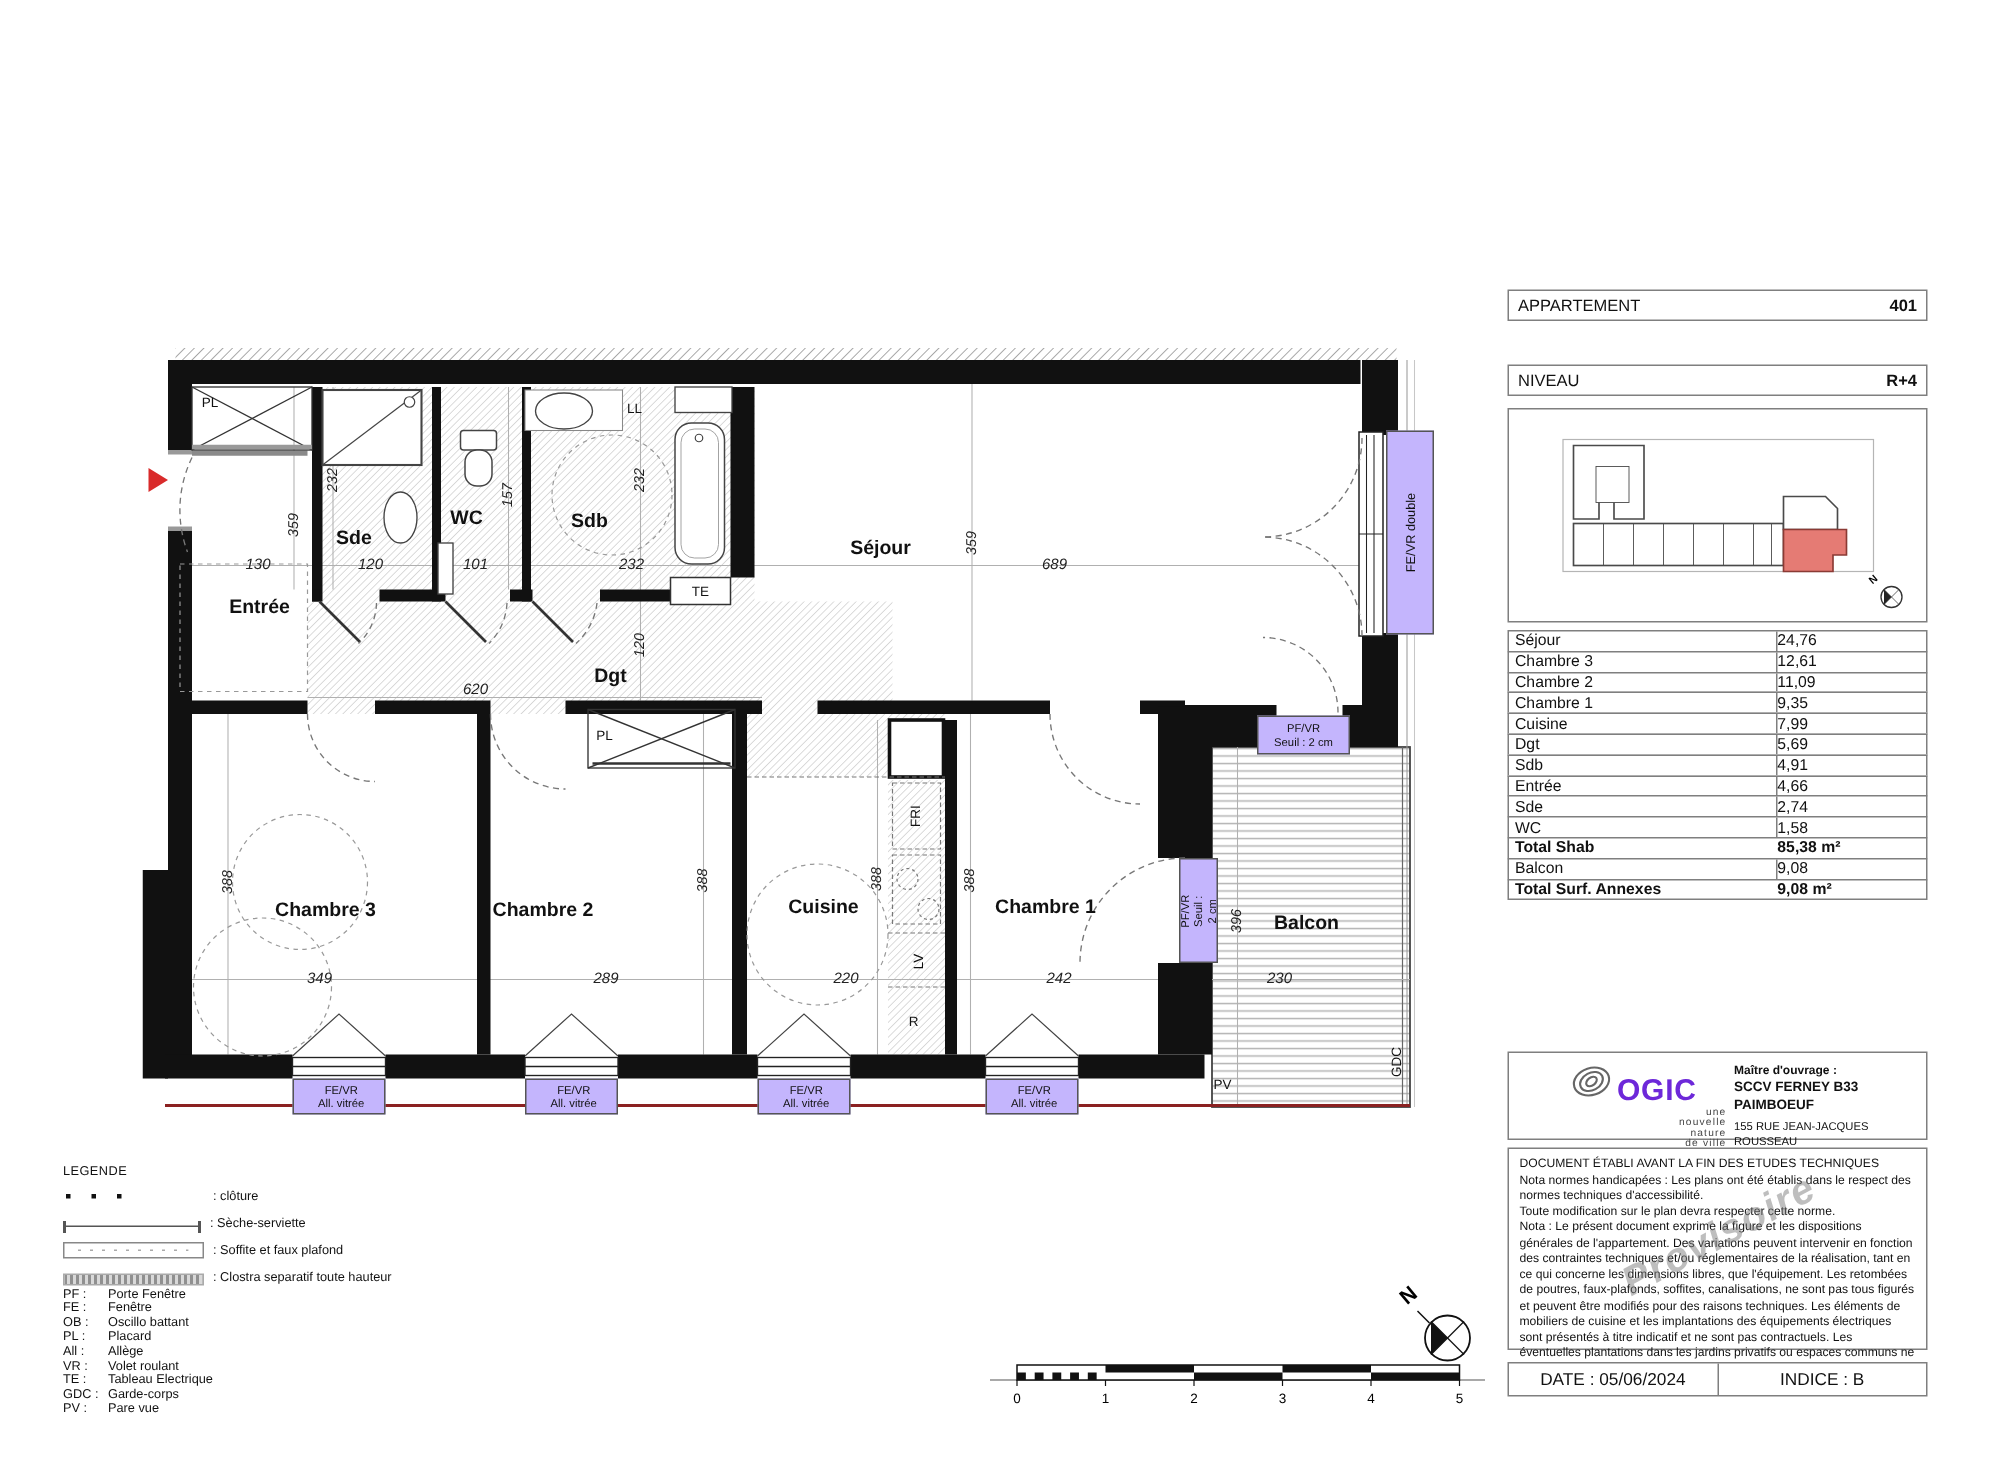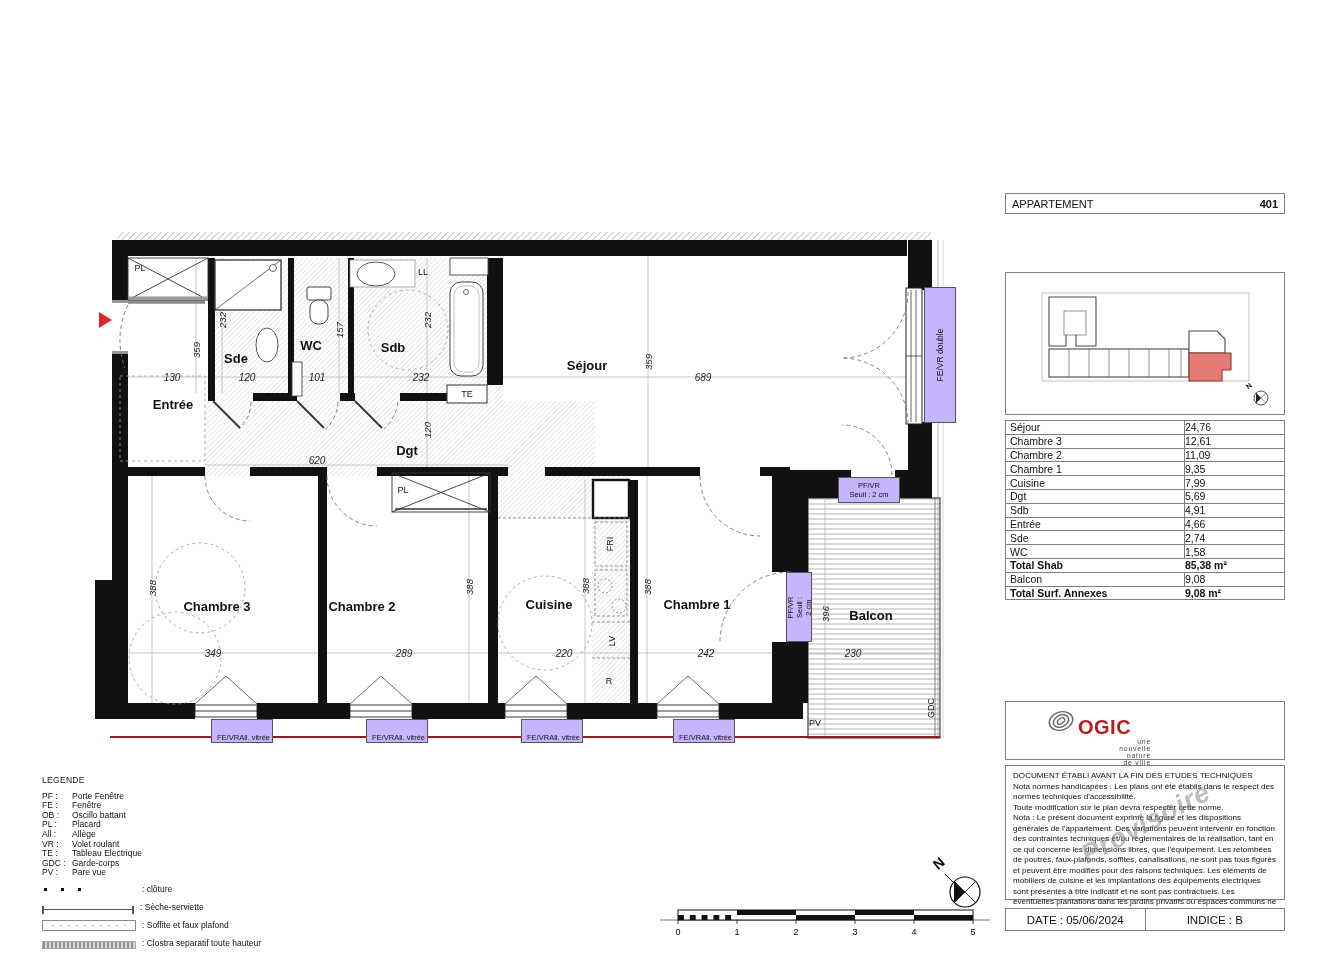--- a/index.html
+++ b/index.html
@@ -9,21 +9,21 @@
   .plan{position:absolute;left:95px;top:228px;width:860px;height:520px;}
   .plan svg{position:absolute;left:0;top:0;}
   .pl{position:absolute;transform:translate(-50%,-50%);white-space:nowrap;color:#111;}
   .pl.room{font-weight:bold;font-size:13px;}
   .pl.dim{font-style:italic;font-size:10px;color:#222;}
   .pl.dimv{font-style:italic;font-size:9.5px;color:#222;transform:translate(-50%,-50%) rotate(-90deg);}
   .pl.sm{font-size:9px;}
   .pl.smv{font-size:9px;transform:translate(-50%,-50%) rotate(-90deg);}
   .wbox,.pfbox,.fedbox{position:absolute;background:#c4b5fd;border:1px solid #555;box-sizing:border-box;
       display:flex;align-items:center;justify-content:center;overflow:hidden;}
-  .wbox{font-size:7.5px;line-height:1.25;flex-direction:row;align-items:flex-end;padding-left:3px;margin-left:16px;}
+  .wbox{font-size:7.5px;line-height:1.25;flex-direction:column;align-items:center;padding-left:3px;}
   .pfbox{font-size:7.5px;line-height:1.2;text-align:center;}
   .pfbox .in,.fedbox .in{white-space:pre-line;}
   .pfbox.vert .in{transform:rotate(-90deg);width:66px;text-align:center;}
   .fedbox .in{transform:rotate(-90deg);width:130px;text-align:center;font-size:8.5px;white-space:nowrap;}
   
   .legend{position:absolute;left:42px;top:776px;width:230px;font-size:8.5px;line-height:9.6px;}
   .legend .ltitle{font-size:8.5px;margin-bottom:6px;letter-spacing:.3px;}
   .lrow{display:flex;}
   .lrow .labbr{width:30px;}
   .symrow{display:flex;align-items:center;margin-top:6px;height:12px;}
@@ -49,21 +49,21 @@
   .areas{top:420px;}
   .arow{position:relative;height:14.8px;border:1px solid #7f7f7f;margin-top:-1px;display:flex;align-items:center;
         font-size:10.5px;box-sizing:border-box;background:#fff;}
   .arow:first-child{margin-top:0;}
   .arow .alabel{padding-left:4px;}
   .arow .aval{position:absolute;left:64%;border-left:1px solid #7f7f7f;height:100%;display:flex;align-items:center;padding-left:0;box-sizing:border-box;width:36%;}
   .arow.bold{font-weight:bold;}
   .arow.bold .aval{border-left-color:transparent;}
   .ogic{top:701px;height:59px;}
   .ogic-logo{position:absolute;left:40px;top:6px;width:105px;}
-  .ogic-word{position:absolute;left:32px;top:8px;font-size:20px;font-weight:bold;letter-spacing:.5px;color:#b91c1c;}
+  .ogic-word{position:absolute;left:32px;top:8px;font-size:20px;font-weight:bold;letter-spacing:.5px;color:#6d28d9;}
   .ogic-tag{position:absolute;left:0px;top:30px;width:105px;text-align:right;font-size:6.8px;line-height:7px;
             letter-spacing:.8px;color:#444;}
   .owner{position:absolute;left:150px;top:7px;font-size:7.5px;line-height:1.3;}
   .owner .b{font-weight:bold;font-size:8px;}
   .owner .nm{font-weight:bold;font-size:9px;margin-bottom:3px;}
   .notes{top:765px;height:135px;padding:5px 7px;font-size:8.1px;line-height:1.3;}
   .notes p{margin:0;}
   .wm{position:absolute;left:30px;top:40px;width:220px;text-align:center;transform:rotate(-28deg);
       font-size:27px;font-style:italic;font-weight:bold;color:rgba(125,125,125,.5);letter-spacing:1px;pointer-events:none;}
   .datebar{top:908px;height:23px;display:flex;}
@@ -385,58 +385,20 @@
     <circle cx="40" cy="40" r="15" fill="#fff" stroke="#111" stroke-width="1.2"></circle>
     <line x1="29" y1="29" x2="51" y2="51" stroke="#111" stroke-width="0.8"></line>
     <line x1="51" y1="29" x2="29" y2="51" stroke="#111" stroke-width="0.8"></line>
     <polygon points="40,40 29,29 29,51" fill="#111"></polygon>
     <text x="10" y="18" font-size="14" font-weight="bold" transform="rotate(-40 12 14)">N</text>
     <line x1="20" y1="22" x2="28" y2="30" stroke="#111" stroke-width="1"></line>
   </svg>
 
   <div class="legend">
     <div class="ltitle">LEGENDE</div>
-    <div id="legend-abbr">
-        <div class="lrow">
-          <span class="labbr">PF :</span>
-          <span class="llab">Porte Fenêtre</span>
-        </div>
-        <div class="lrow">
-          <span class="labbr">FE :</span>
-          <span class="llab">Fenêtre</span>
-        </div>
-        <div class="lrow">
-          <span class="labbr">OB :</span>
-          <span class="llab">Oscillo battant</span>
-        </div>
-        <div class="lrow">
-          <span class="labbr">PL :</span>
-          <span class="llab">Placard</span>
-        </div>
-        <div class="lrow">
-          <span class="labbr">All :</span>
-          <span class="llab">Allège</span>
-        </div>
-        <div class="lrow">
-          <span class="labbr">VR :</span>
-          <span class="llab">Volet roulant</span>
-        </div>
-        <div class="lrow">
-          <span class="labbr">TE :</span>
-          <span class="llab">Tableau Electrique</span>
-        </div>
-        <div class="lrow">
-          <span class="labbr">GDC :</span>
-          <span class="llab">Garde-corps</span>
-        </div>
-        <div class="lrow">
-          <span class="labbr">PV :</span>
-          <span class="llab">Pare vue</span>
-        </div>
-      </div>
     <div id="legend-sym">
         <div class="symrow">
           <span class="sym cloture">
             <i></i>
             <i></i>
             <i></i>
           </span>
           <span>: clôture</span>
         </div>
         <div class="symrow">
@@ -445,26 +407,68 @@
         </div>
         <div class="symrow">
           <span class="sym soffite"></span>
           <span>: Soffite et faux plafond</span>
         </div>
         <div class="symrow">
           <span class="sym clostra"></span>
           <span>: Clostra separatif toute hauteur</span>
         </div>
       </div>
+    <div id="legend-abbr">
+        <div class="lrow">
+          <span class="labbr">PF :</span>
+          <span class="llab">Porte Fenêtre</span>
+        </div>
+        <div class="lrow">
+          <span class="labbr">FE :</span>
+          <span class="llab">Fenêtre</span>
+        </div>
+        <div class="lrow">
+          <span class="labbr">OB :</span>
+          <span class="llab">Oscillo battant</span>
+        </div>
+        <div class="lrow">
+          <span class="labbr">PL :</span>
+          <span class="llab">Placard</span>
+        </div>
+        <div class="lrow">
+          <span class="labbr">All :</span>
+          <span class="llab">Allège</span>
+        </div>
+        <div class="lrow">
+          <span class="labbr">VR :</span>
+          <span class="llab">Volet roulant</span>
+        </div>
+        <div class="lrow">
+          <span class="labbr">TE :</span>
+          <span class="llab">Tableau Electrique</span>
+        </div>
+        <div class="lrow">
+          <span class="labbr">GDC :</span>
+          <span class="llab">Garde-corps</span>
+        </div>
+        <div class="lrow">
+          <span class="labbr">PV :</span>
+          <span class="llab">Pare vue</span>
+        </div>
+      </div>
   </div>
 
   <aside class="panel">
     <div class="pbox irow" style="top:193px">
       <span>APPARTEMENT</span>
       <span class="ival">401</span>
+    </div>
+    <div class="pbox irow" style="top:243px">
+      <span>NIVEAU</span>
+      <span class="ival">R+4</span>
     </div>
 
     <div class="pbox keyplan">
       <svg width="278" height="141" viewBox="0 0 278 141">
         <rect x="36" y="20" width="207" height="88" fill="none" stroke="#b5b5b5" stroke-width="0.8"></rect>
         <g fill="#fff" stroke="#4a4a4a" stroke-width="1.1">
           <path d="M43 24 h47 v49 h-20 v-14 h-10 v14 h-17 z"></path>
           <rect x="58" y="38" width="22" height="24" stroke-width="0.6"></rect>
           <rect x="43" y="76" width="140" height="28"></rect>
           <path d="M183 58 h28 l8 8 v14 h-36 z"></path>
@@ -552,20 +556,26 @@
           </g>
         </svg>
         <span class="ogic-word">OGIC</span>
         <div class="ogic-tag" id="ogic-tagline">
             <div>une</div>
             <div>nouvelle</div>
             <div>nature</div>
             <div>de ville</div>
           </div>
       </div>
+      <div class="owner">
+        <div class="b">Maître d'ouvrage :</div>
+        <div class="nm">SCCV FERNEY B33 PAIMBOEUF</div>
+        <div>155 RUE JEAN-JACQUES ROUSSEAU</div>
+        <div>92 130 Issy-Les-Moulineaux</div>
+      </div>
     </div>
 
     <div class="pbox notes">
       <p>DOCUMENT ÉTABLI AVANT LA FIN DES ETUDES TECHNIQUES</p>
       <p>Nota normes handicapées : Les plans ont été établis dans le respect des normes techniques d'accessibilité.</p>
       <p>Toute modification sur le plan devra respecter cette norme.</p>
       <p>Nota : Le présent document exprime la figure et les dispositions générales de l'appartement. Des variations peuvent intervenir en fonction des contraintes techniques et/ou réglementaires de la réalisation, tant en ce qui concerne les dimensions libres, que l'équipement. Les retombées de poutres, faux-plafonds, soffites, canalisations, ne sont pas tous figurés et peuvent être modifiés pour des raisons techniques. Les éléments de mobiliers de cuisine et les implantations des équipements électriques sont présentés à titre indicatif et ne sont pas contractuels. Les éventuelles plantations dans les jardins privatifs ou espaces communs ne sont pas contractuelles. Les placards et/ou rangements intérieurs sont compris dans la surface de la pièce attenante.</p>
       <div class="wm">Provisoire</div>
     </div>
 

